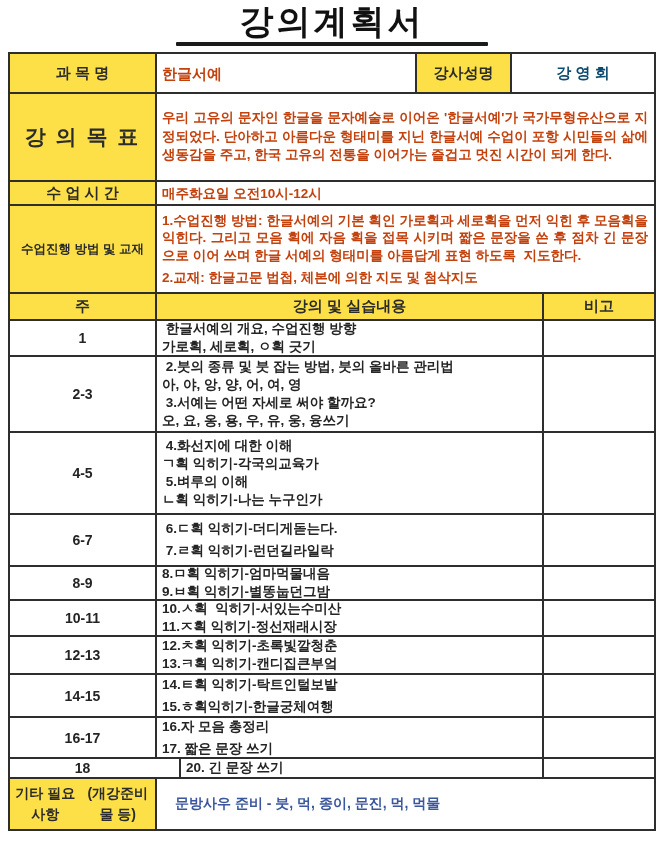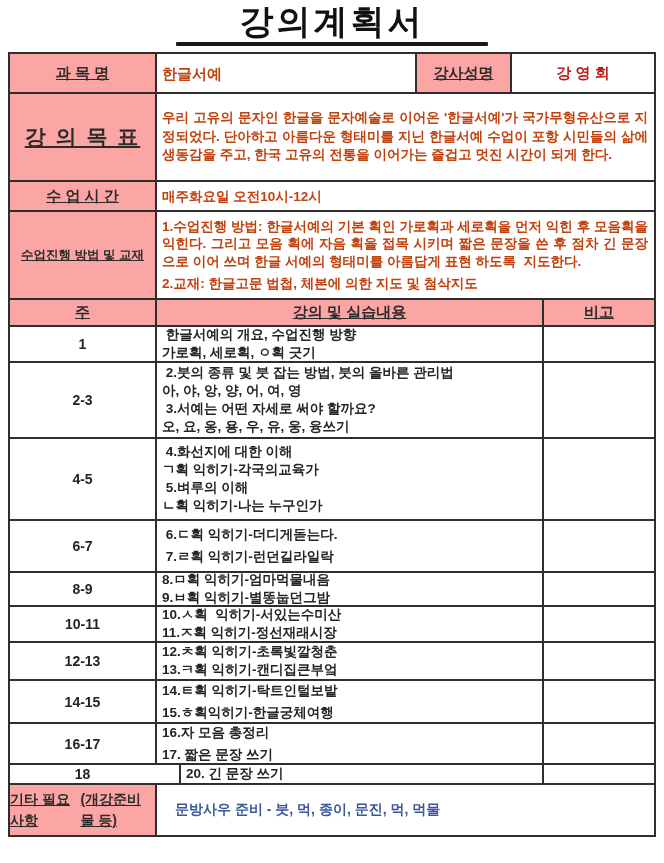--- a/index.html
+++ b/index.html
@@ -18,23 +18,23 @@
     border-radius:1px;
   }
   .tbl {
     margin:0 8px; width:648px; border:2px solid #2e2e2e; background:#fff;
   }
   .row { display:flex; border-top:2px solid #2e2e2e; }
   .row:first-child { border-top:none; }
   .cell { border-left:2px solid #2e2e2e; overflow:hidden; }
   .cell:first-child { border-left:none; }
   .label-bg {
-    background:#fca5a5;
+    background:#fde047;
     display:flex; align-items:center; justify-content:center;
-    font-weight:700; color:#2b2b2b; text-decoration:underline;
+    font-weight:700; color:#2b2b2b; text-align:center;
   }
   .col-w { width:145px; flex:0 0 145px; }
   .col-note { width:112px; flex:0 0 112px; }
   .grow { flex:1 1 auto; min-width:0; }
 
   .lbl { font-size:15px; }
   .lbl-small { font-size:12.5px; white-space:nowrap; }
 
   .vcenter { display:flex; flex-direction:column; justify-content:center; }
 
@@ -59,21 +59,21 @@
   .footer-label { flex-direction:row; line-height:21px; font-size:14px; }
   .footer-value {
     display:flex; align-items:center;
     color:#3a569c; font-size:14px; font-weight:700; padding-left:18px;
     white-space:pre-wrap;
   }
 
   
   .h-a { height:38px; }
   .h-b { height:88px; }
-  .h-c { height:30px; }
+  .h-c { height:24px; }
   .h-d { height:88px; }
   .h-hdr { height:27px; }
   .h-w1 { height:36px; }
   .h-w23 { height:76px; }
   .h-w45 { height:82px; }
   .h-w67 { height:52px; }
   .h-w89 { height:34px; }
   .h-w1011 { height:36px; }
   .h-w1213 { height:38px; }
   .h-w1415 { height:43px; }
@@ -88,21 +88,21 @@
 <div class="title-underline"></div>
 
 <div class="tbl">
 
   <div class="row h-a">
     <div class="cell col-w label-bg lbl">과   목   명</div>
     <div class="cell grow vcenter">
       <div class="txt pad" style="font-size:15px; font-weight:700;">한글서예</div>
     </div>
     <div class="cell label-bg lbl" style="width:95px; flex:0 0 95px;">강사성명</div>
-    <div class="cell" style="width:144px; flex:0 0 144px; display:flex; align-items:center; justify-content:center; font-size:15px; font-weight:700; color:#b91c1c;">강 영 회</div>
+    <div class="cell" style="width:144px; flex:0 0 144px; display:flex; align-items:center; justify-content:center; font-size:15px; font-weight:700; color:#0c4a6e;">강 영 회</div>
   </div>
 
   <div class="row h-b">
     <div class="cell col-w label-bg" style="font-size:21px; letter-spacing:2px;">강 의 목 표</div>
     <div class="cell grow vcenter">
       <div class="txt pad para">우리 고유의 문자인 한글을 문자예술로 이어온 '한글서예'가 국가무형유산으로 지정되었다. 단아하고 아름다운 형태미를 지닌 한글서예 수업이 포항 시민들의 삶에 생동감을 주고, 한국 고유의 전통을 이어가는 즐겁고 멋진 시간이 되게 한다.</div>
     </div>
   </div>
 
   <div class="row h-c">

